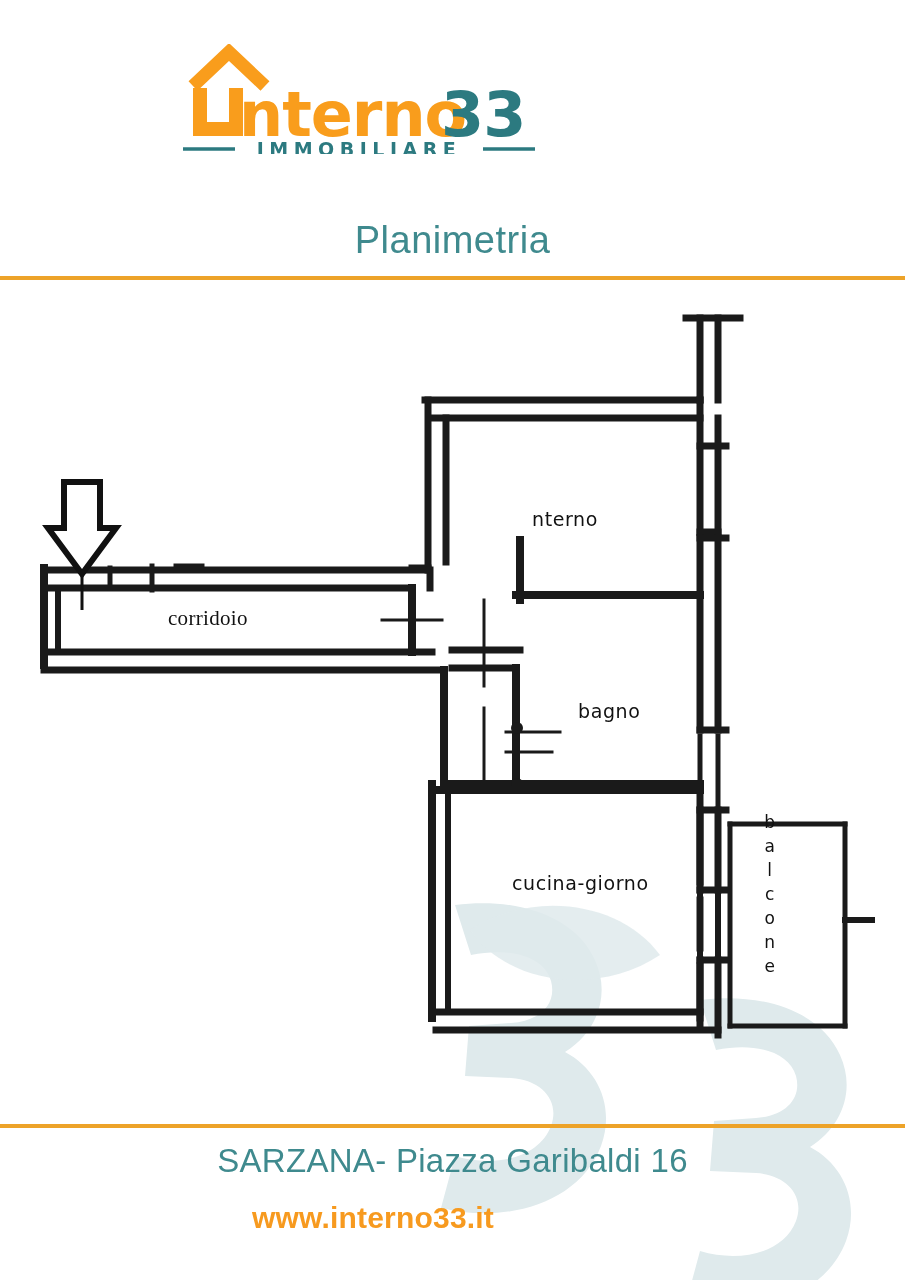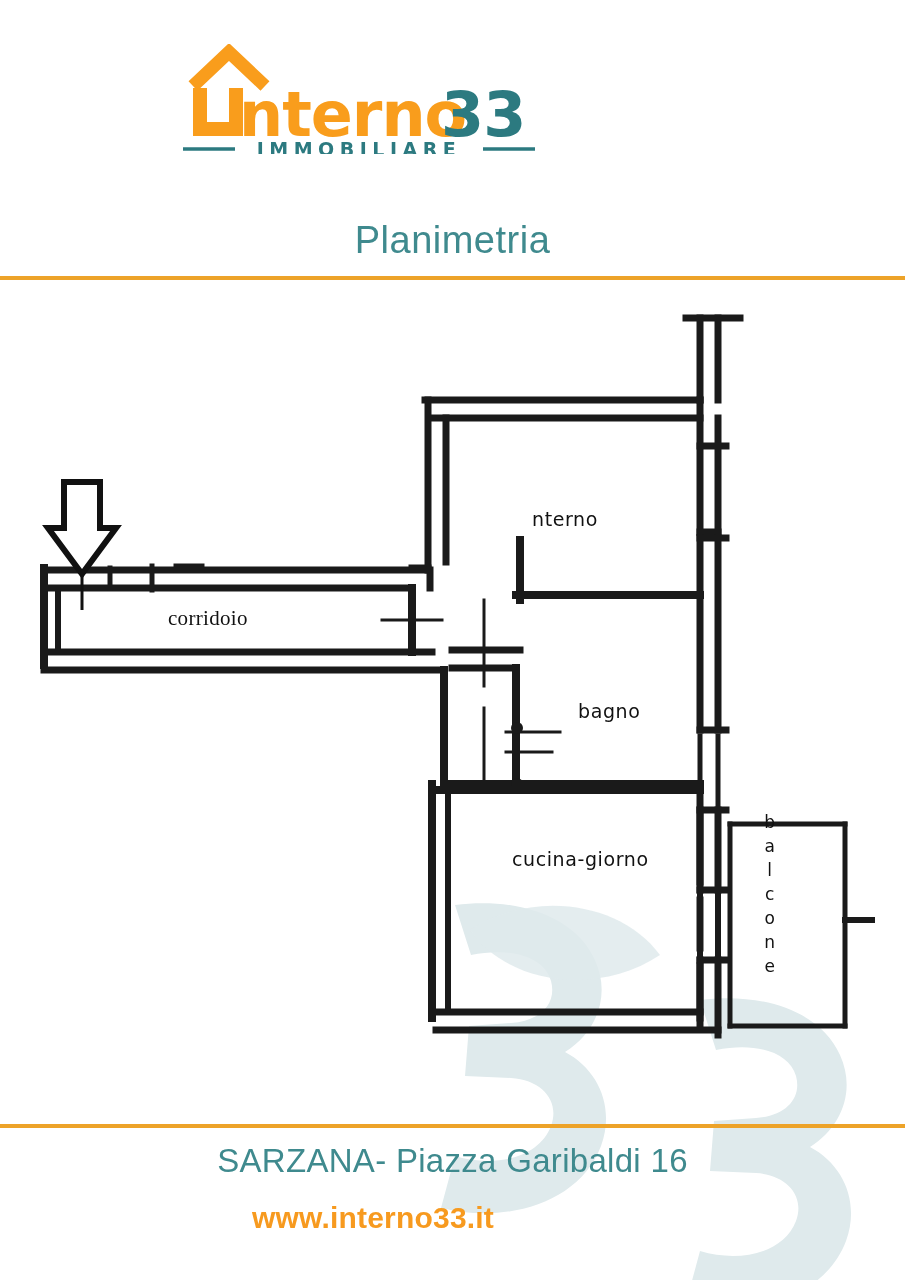--- a/index.html
+++ b/index.html
@@ -317,21 +317,21 @@
     </g>
 
   </svg>
 
   <div class="room-label serif" style="left:168px; top:306px;">corridoio</div>
 
   <div class="room-label" style="left:532px; top:208px;">nterno</div>
 
   <div class="room-label" style="left:578px; top:400px;text-align:right;">bagno</div>
 
-  <div class="room-label" style="left:512px; top:548px;">cucina-giorno</div>
+  <div class="room-label" style="left:512px; top:572px;">cucina-giorno</div>
 
   <div class="room-label vertical" style="left:762px; top:510px;">
     <span>b</span>
     <span>a</span>
     <span>l</span>
     <span>c</span>
     <span>o</span>
     <span>n</span>
     <span>e</span>
   </div>

